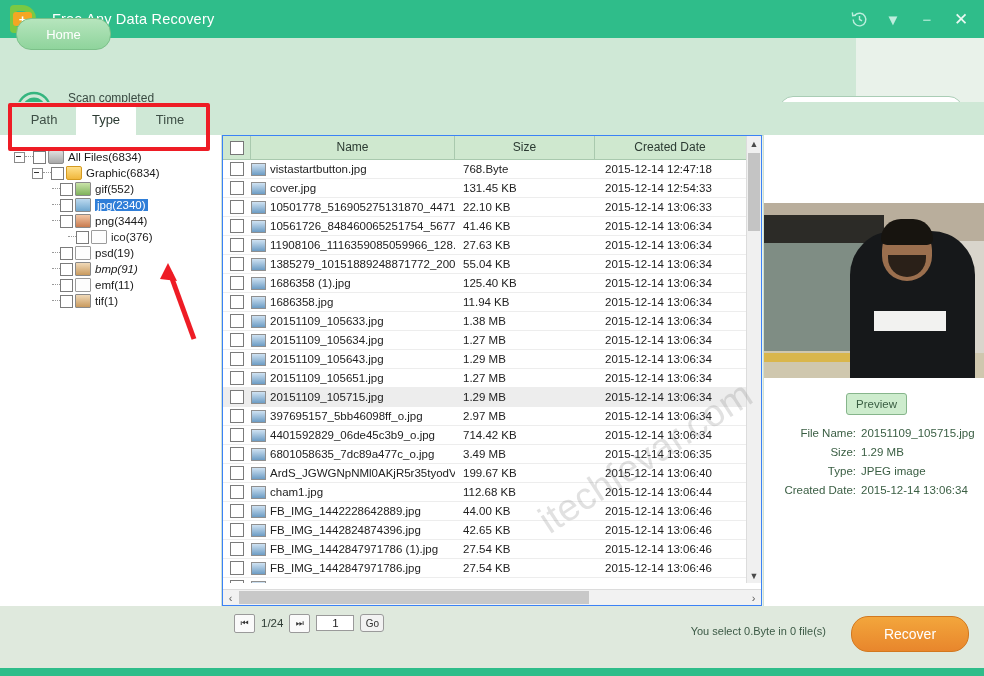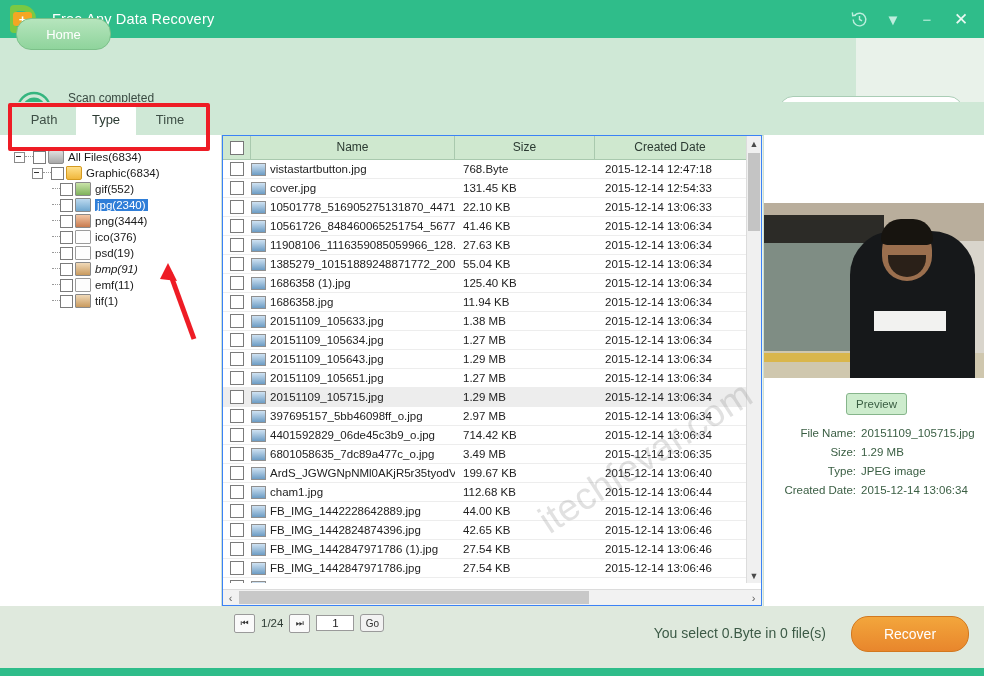--- a/index.html
+++ b/index.html
@@ -239,21 +239,21 @@
   .pinfo{font-size:11.5px;color:#2d3b33;margin-right:6px;text-align:center;}
   .pnum{
     width:38px;height:16px;border:1px solid #9a9a9a;background:#fff;text-align:center;
     font-size:11.5px;color:#222;font-family:"Liberation Sans", sans-serif;margin-right:6px;
     box-sizing:border-box;
   }
   .gobtn{
     width:22px;height:16px;border:1px solid #9a9a9a;background:#f2f2f2;border-radius:3px;
     display:flex;align-items:center;justify-content:center;font-size:10px;color:#333;cursor:pointer;
   }
-  .selinfo{position:absolute;right:158px;top:625px;font-size:14px;color:#3c5a46;}
+  .selinfo{position:absolute;right:158px;top:625px;font-size:11px;color:#3c5a46;}
   .recover-btn{
     position:absolute;left:851px;top:616px;width:116px;height:34px;border-radius:17px;
     background:linear-gradient(#f3a63c,#e8862c);border:1px solid #d2781f;
     display:flex;align-items:center;justify-content:center;color:#ffffff;font-size:14px;
     cursor:pointer;
   }
   .footer-strip{position:absolute;left:0;top:668px;width:984px;height:8px;background:#2fbd8a;}
 </style>
 </head>
 <body>
@@ -371,21 +371,21 @@
         <span class="tlabel sel">jpg(2340)</span>
       </div>
 
       <div class="trow" style="padding-left:52px;">
         <span class="dots"></span>
         <span class="cbx"></span>
         <span class="ticon ic-img3"></span>
         <span class="tlabel">png(3444)</span>
       </div>
 
-      <div class="trow" style="padding-left:52px;">
+      <div class="trow" style="padding-left:68px;">
         <span class="dots"></span>
         <span class="cbx"></span>
         <span class="ticon ic-doc"></span>
         <span class="tlabel">ico(376)</span>
       </div>
 
       <div class="trow" style="padding-left:52px;">
         <span class="dots"></span>
         <span class="cbx"></span>
         <span class="ticon ic-doc"></span>

